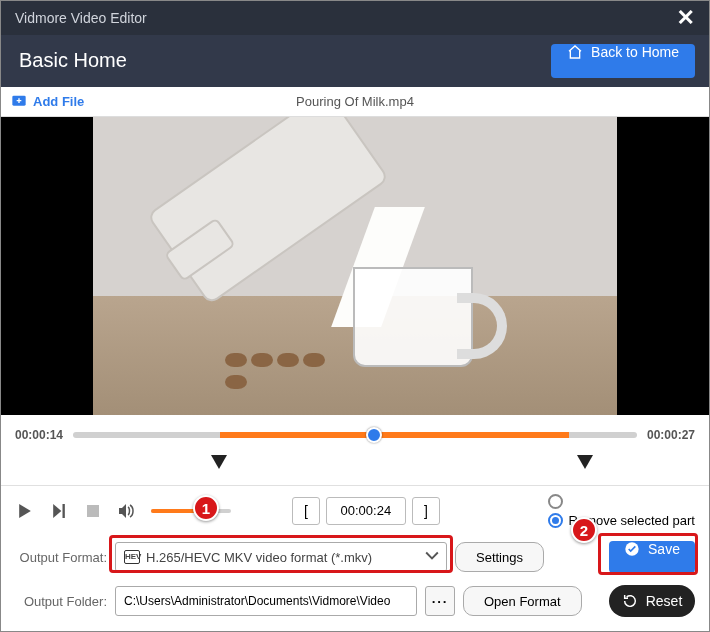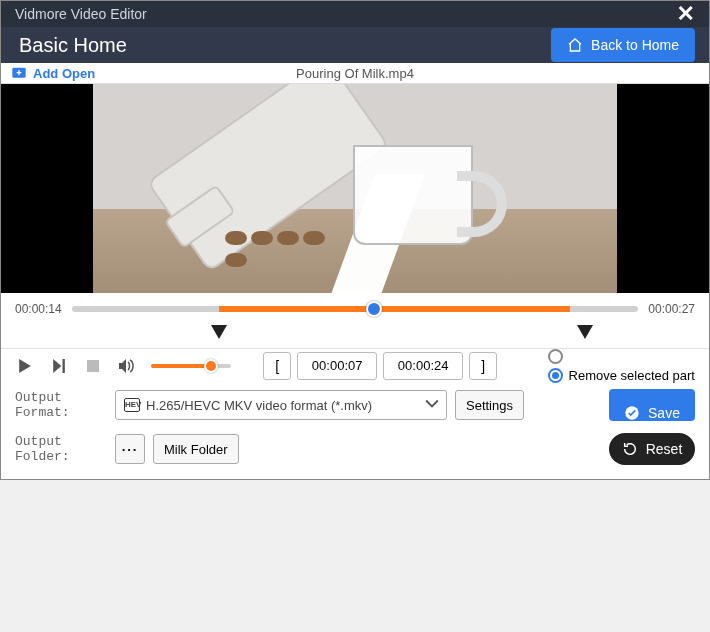--- a/index.html
+++ b/index.html
@@ -1,35 +1,35 @@
 <!DOCTYPE html>
 <html><head>
 <meta charset="utf-8">
 <style>
   * { box-sizing: border-box; margin: 0; padding: 0; font-family: "Segoe UI", Arial, sans-serif; }
   body { background: #f0f0f0; }
-  .window { width: 710px; height: 480px; background: #fff; border: 1px solid #888; display: flex; flex-direction: column; position: relative; overflow: hidden;}
+  .window { width: 710px; height: 632px; background: #fff; border: 1px solid #888; display: flex; flex-direction: column; position: relative; overflow: hidden;}
   .titlebar { background: #2a303c; color: #d0d4dc; height: 34px; display: flex; align-items: center; padding: 0 14px; font-size: 14px; }
   .titlebar .close { margin-left: auto; font-size: 22px; font-weight: bold; color: #fff; cursor: pointer; }
   .subbar { background: #32394a; color: #fff; height: 52px; display: flex; align-items: center; padding: 0 14px 0 18px; }
   .subbar .title { font-size: 20px; font-weight: 300; }
-  .home-btn { margin-left: auto; background: #2f7bea; color: #fff; border: none; border-radius: 4px; height: 34px; padding: 0 16px; display: flex; align-items: center; gap: 8px; font-size: 14px; cursor: pointer; }
+  .home-btn { margin-left: auto; background: #2f7bea; color: #fff; border: none; border-radius: 4px; height: 34px; padding: 0 16px; display: flex; gap: 8px; font-size: 14px; cursor: pointer; }
   .file-row { height: 30px; display: flex; align-items: center; padding: 0 10px; border-bottom: 1px solid #ddd; font-size: 13px; color: #333; }
   .file-row .add { display:flex; align-items:center; gap:6px; color:#2f7bea; cursor:pointer;}
   .file-row .fname { position:absolute; left:50%; transform:translateX(-50%); color:#555;text-align:right;}
   .video-area { height: 300px; background: #000; display:flex; justify-content:center; }
   .video-content { width: 524px; height:100%; background: linear-gradient(#d6d2cf 0%, #d6d2cf 60%, #b9a58e 60%, #a38f77 100%); position:relative; overflow:hidden;}
   .bottle { position:absolute; top:-30px; left:120px; width:110px; height:220px; background:#e8e6e3; border-radius:10px; transform:rotate(55deg); border:2px solid #c9c5c0; }
   .bottle::after{ content:""; position:absolute; bottom:-10px; left:40px; width:30px; height:60px; background:#e8e6e3; border:2px solid #c9c5c0; border-radius:6px;}
   .glass { position:absolute; bottom:48px; left:260px; width:120px; height:100px; background:rgba(255,255,255,0.9); border-radius:0 0 12px 12px; border:2px solid #bbb;}
   .glass::before{content:""; position:absolute; right:-36px; top:24px; width:40px; height:46px; border:10px solid #ddd; border-left:none; border-radius:0 40px 40px 0;}
   .milk-stream{ position:absolute; top:90px; left:260px; width:50px; height:120px; background:#fdfdfb; transform:skewX(-20deg); }
   .almonds{ position:absolute; bottom:36px; left:130px; width:110px; height:28px;}
   .almonds span{ display:inline-block; width:22px; height:14px; background:#8a6544; border-radius:50%/60%; margin:2px;}
-  .timeline { height: 40px; display:flex; align-items:center; padding: 8px 14px; gap:10px; }
+  .timeline { height: 40px; display:flex; align-items:center; padding: 8px 14px; gap:10px;font-weight:bold; }
   .time { font-size: 12px; color:#555; }
   .track { flex:1; height:6px; background:#d0d0d0; position:relative; border-radius:3px; }
   .track .selected{ position:absolute; left:26%; right:12%; top:0; bottom:0; background:#ff7a1a;}
   .playhead{ position:absolute; left:52%; top:-5px; width:16px; height:16px; background:#2f7bea; border:2px solid #fff; border-radius:50%; box-shadow:0 0 2px rgba(0,0,0,0.5);}
   .markers{ height:24px; position:relative; margin:0 54px 6px 54px;}
   .marker{ position:absolute; top:0; width:0; height:0; border-left:8px solid transparent; border-right:8px solid transparent; border-top:14px solid #222;}
   .controls { height: 50px; border-top:1px solid #e0e0e0; display:flex; align-items:center; padding: 0 14px; gap:14px; position:relative;}
   .ctrl-btn { width:20px; height:20px; display:flex; align-items:center; justify-content:center; color:#555; cursor:pointer;}
   .vol-slider{ width:80px; height:4px; background:#d0d0d0; position:relative; border-radius:2px;}
   .vol-slider .fill{ position:absolute; left:0; top:0; bottom:0; width:75%; background:#ff7a1a; border-radius:2px;}
@@ -37,28 +37,28 @@
   .range-box{ display:flex; gap:6px; align-items:center; margin:0 auto;}
   .range-field{ width:80px; height:28px; border:1px solid #bbb; border-radius:3px; text-align:center; font-size:13px; padding:0;}
   .bracket{ width:28px; height:28px; border:1px solid #bbb; border-radius:3px; display:flex; align-items:center; justify-content:center; font-size:14px; cursor:pointer;}
   .radio-group{ display:flex; flex-direction:column; gap:4px; font-size:13px; margin-left:auto;}
   .radio-group label{ display:flex; align-items:center; gap:6px; cursor:pointer;}
   .rcircle{ width:15px; height:15px; border:2px solid #888; border-radius:50%; display:inline-block; position:relative;}
   .rcircle.on{ border-color:#2f7bea;}
   .rcircle.on::after{ content:""; position:absolute; inset:2px; background:#2f7bea; border-radius:50%;}
   .output-rows{ padding:6px 14px 14px 14px; display:flex; flex-direction:column; gap:12px;}
   .orow{ display:flex; align-items:center; gap:8px; font-size:13px; color:#444;}
-  .orow .label{ width:92px; color:#666;font-family:Liberation Mono, monospace;}
+  .orow .label{ width:92px; text-align:right; color:#666;}
   .format-wrap{ flex:0 0 332px; position:relative;}
   .format-select{ width:100%; height:30px; border:1px solid #aaa; border-radius:3px; background:#fff; display:flex; align-items:center; padding:0 28px 0 8px; gap:6px; cursor:pointer;}
   .format-select .chev{ position:absolute; right:8px; top:7px; }
   .txt-input{ flex:0 0 302px; height:30px; border:1px solid #aaa; border-radius:3px; padding:0 8px; font-size:12px;}
-  .small-btn{ height:30px; padding:0 10px; border:1px solid #aaa; border-radius:3px; background:#f7f7f7; cursor:pointer; font-size:13px;}
+  .small-btn{ height:30px; padding:0 20px; border:1px solid #aaa; border-radius:10px; background:#f7f7f7; cursor:pointer; font-size:13px;}
   .dots-btn{ width:30px; height:30px; border:1px solid #aaa; background:#f7f7f7; border-radius:3px; cursor:pointer; font-weight:bold; letter-spacing:1px;}
-  .save-btn{ margin-left:auto; width:86px; height:32px; background:#2f7bea; border:none; border-radius:4px; color:#fff; display:flex; align-items:flex-end; justify-content:center; gap:8px; font-size:14px; cursor:pointer;}
+  .save-btn{ margin-left:auto; width:86px; height:32px; background:#2f7bea; border:none; border-radius:4px; color:#fff; display:flex; align-items:flex-start; justify-content:center; gap:8px; font-size:14px; cursor:pointer;}
   .reset-btn{ margin-left:auto; width:86px; height:32px; background:#222; border:none; border-radius:16px; color:#fff; display:flex; align-items:center; justify-content:center; gap:8px; font-size:14px; cursor:pointer;}
   .redbox{ position:absolute; border:3px solid #d8171a; border-radius:4px; pointer-events:none;}
   .callout{ position:absolute; width:26px; height:26px; background:#d8171a; border:2px solid #fff; border-radius:50%; color:#fff; font-weight:bold; display:flex; align-items:center; justify-content:center; font-size:15px; box-shadow:0 1px 3px rgba(0,0,0,0.4); pointer-events:none;}
   svg{display:block;}
   .icon-box{ width:16px; height:14px; border:1.5px solid #333; display:inline-block; border-radius:2px; text-align:center; font-size:8px; line-height:11px; font-weight:bold;}
 </style>
 </head>
 <body>
 
 <div class="window">
@@ -77,21 +77,21 @@
       <span>Back to Home</span>
     </button>
   </div>
 
   <div class="file-row">
     <span class="add">
       <svg width="16" height="16" viewBox="0 0 24 24">
           <rect x="2" y="4" width="20" height="15" rx="2" fill="#2f7bea"></rect>
           <path d="M12 8v7M8.5 11.5h7" stroke="#fff" stroke-width="2"></path>
         </svg>
-      <b>Add Open</b>
+      <b>Add File</b>
     </span>
     <span class="fname">Pouring Of Milk.mp4</span>
   </div>
 
   <div class="video-area">
     <div class="video-content">
       <div class="bottle"></div>
       <div class="milk-stream"></div>
       <div class="glass"></div>
       <div class="almonds"><span></span><span></span><span></span><span></span><span></span></div>
@@ -134,21 +134,20 @@
           <path d="M9 3c2 1 2 7 0 8M11 1c4 2 4 10 0 12" fill="none" stroke="#555" stroke-width="1.5"></path>
         </svg>
     </span>
     <div class="vol-slider">
       <div class="fill"></div>
         <div class="knob"></div>
     </div>
 
     <div class="range-box">
       <div class="bracket">[</div>
-      <input class="range-field" value="00:00:07" style="">
       <input class="range-field" value="00:00:24" style="">
       <div class="bracket">]</div>
     </div>
 
     <div class="radio-group">
       <label>
         <span class="rcircle"></span>
       </label>
       <label>
         <span class="rcircle on"></span>
@@ -173,22 +172,23 @@
       <button class="save-btn">
         <svg width="16" height="16" viewBox="0 0 24 24">
             <circle cx="12" cy="12" r="10" fill="#fff"></circle>
             <path d="M7 12l3 3 7-7" fill="none" stroke="#2f7bea" stroke-width="2.4"></path>
           </svg>
         <span>Save</span>
       </button>
     </div>
     <div class="orow">
       <span class="label">Output Folder:</span>
+      <input class="txt-input" value="C:\Users\Administrator\Documents\Vidmore\Video" style="">
       <button class="dots-btn">···</button>
-      <button class="small-btn">Milk Folder</button>
+      <button class="small-btn">Open Format</button>
       <button class="reset-btn">
         <svg width="16" height="16" viewBox="0 0 24 24">
             <path d="M4 12a8 8 0 1 0 3-6.2M4 3v5h5" fill="none" stroke="#fff" stroke-width="2.2"></path>
           </svg>
         <span>Reset</span>
       </button>
     </div>
   </div>
 
   <div class="redbox" style="left:108px; top:534px; width:344px; height:38px;"></div>

